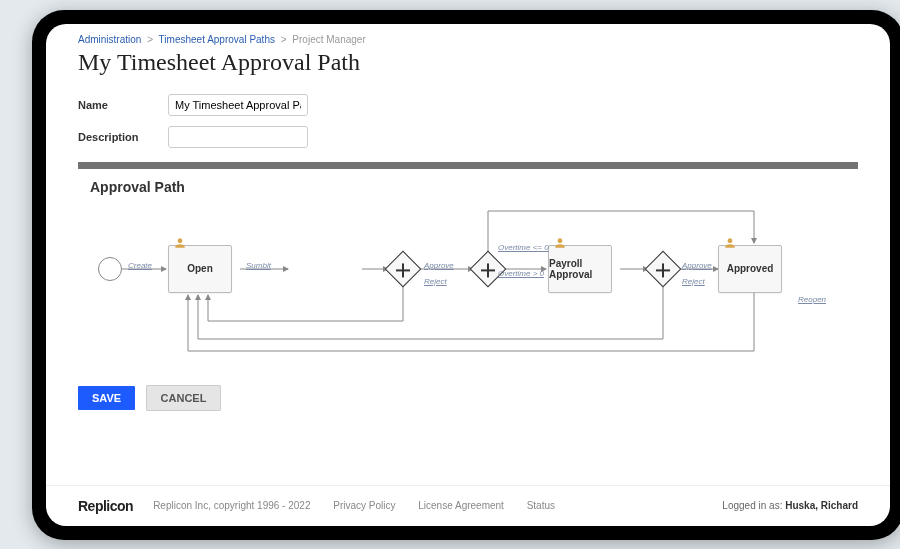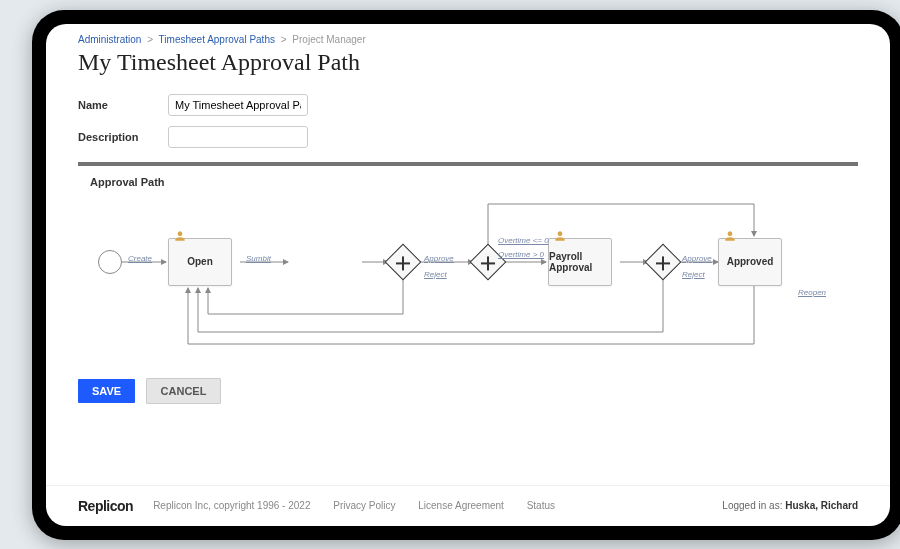--- a/index.html
+++ b/index.html
@@ -64,27 +64,27 @@
     }
     .form-input {
       width: 140px;
       height: 22px;
       border: 1px solid #ccc;
       border-radius: 3px;
       padding: 0 6px;
       font-size: 11px;
     }
     .section-label {
-      font-size: 11px;
+      font-size: 14px;
       font-weight: bold;
       color: #333;
       margin-top: 14px;
       margin-bottom: 6px;
       padding-left: 12px;
-      border-top: 4px solid #737373;
+      border-top: 7px solid #737373;
       padding-top: 10px;
     }
     .diagram {
       position: relative;
       width: 780px;
       height: 160px;
       margin-left: 0;
     }
     .start-circle {
       position: absolute;
@@ -280,21 +280,21 @@
                 <path fill="#d9a54a" d="M12 12c2.2 0 4-1.8 4-4s-1.8-4-4-4-4 1.8-4 4 1.8 4 4 4zm0 2c-2.7 0-8 1.3-8 4v2h16v-2c0-2.7-5.3-4-8-4z"></path>
               </svg></span>
           <span>Approved</span>
         </div>
 
         <span class="edge-label" style="left:50px;top:60px">Create</span>
         <span class="edge-label" style="left:168px;top:60px">Sumbit</span>
         <span class="edge-label" style="left:346px;top:60px">Approve</span>
         <span class="edge-label" style="left:346px;top:76px">Reject</span>
         <span class="edge-label" style="left:420px;top:42px">Overtime &lt;= 0</span>
-        <span class="edge-label" style="left:420px;top:56px">Overtime &gt; 0</span>
+        <span class="edge-label" style="left:420px;top:68px">Overtime &gt; 0</span>
         <span class="edge-label" style="left:604px;top:60px">Approve</span>
         <span class="edge-label" style="left:604px;top:76px">Reject</span>
         <span class="edge-label" style="left:720px;top:94px">Reopen</span>
       </div>
 
       <div class="action-btns">
         <button class="btn btn-primary">SAVE</button>
         <button class="btn btn-secondary">CANCEL</button>
       </div>
 

